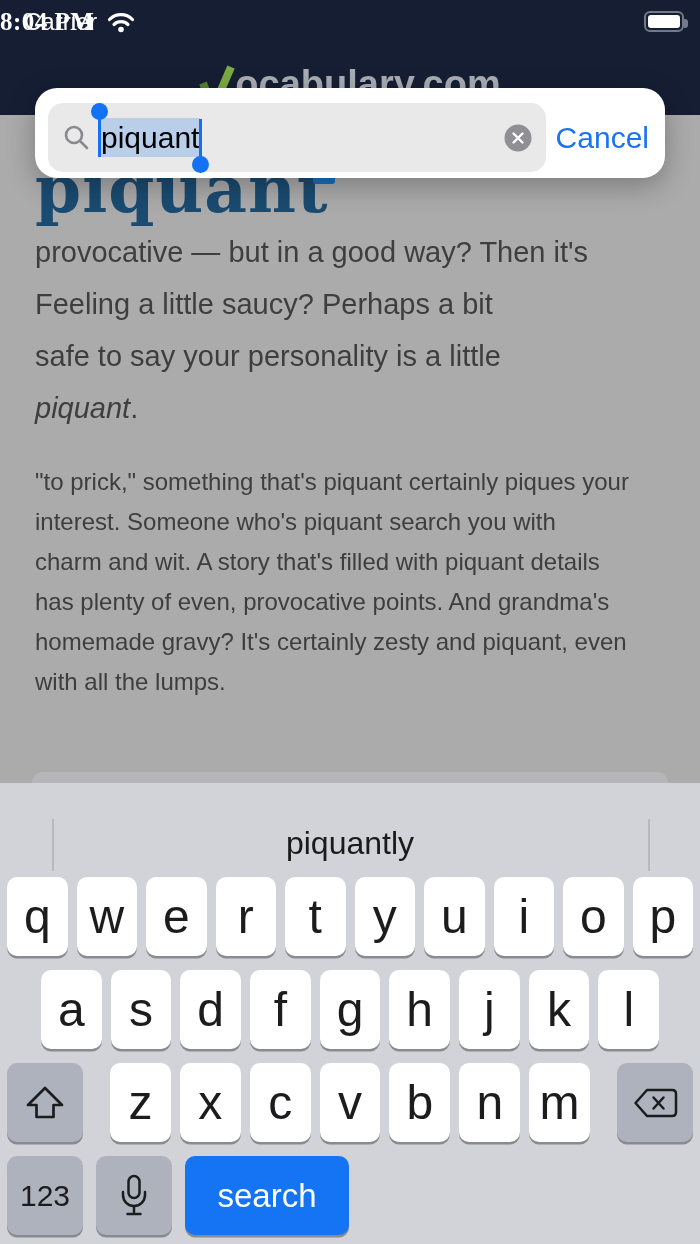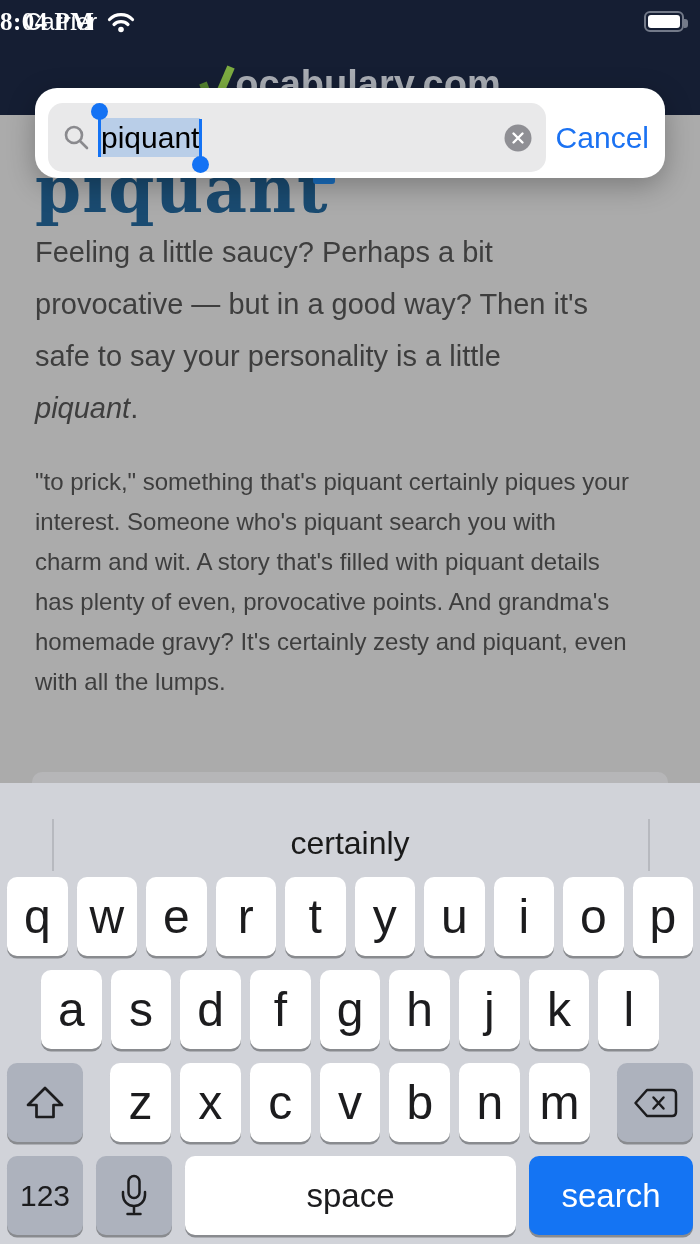--- a/index.html
+++ b/index.html
@@ -97,22 +97,22 @@
         <path d="M13.5 46 L32 3" stroke="#7cab41" stroke-width="8" fill="none"></path>
       </svg>
       <span class="logo-text">ocabulary.com</span>
     </div>
   </div>
 
   <div class="page">
     <h1 class="word-title">piquant</h1>
     <div class="audio-frag"></div>
     <div class="para para1">
+        <div class="ln"><span>provocative — but in a good way? Then it's</span></div>
         <div class="ln"><span>Feeling a little saucy? Perhaps a bit</span></div>
-        <div class="ln"><span>provocative — but in a good way? Then it's</span></div>
         <div class="ln"><span>safe to say your personality is a little</span></div>
         <div class="ln"><i>piquant</i><span>.</span></div>
       </div>
     <div class="para para2">
         <div class="ln"><span>"to prick," something that's piquant certainly piques your</span></div>
         <div class="ln"><span>interest. Someone who's piquant search you with</span></div>
         <div class="ln"><span>charm and wit. A story that's filled with piquant details</span></div>
         <div class="ln"><span>has plenty of even, provocative points. And grandma's</span></div>
         <div class="ln"><span>homemade gravy? It's certainly zesty and piquant, even</span></div>
         <div class="ln"><span>with all the lumps.</span></div>
@@ -141,21 +141,21 @@
           <path d="M9.5 9.5 L18.5 18.5 M18.5 9.5 L9.5 18.5" stroke="#fff" stroke-width="2.4" stroke-linecap="round"></path>
         </svg>
       </div>
     </div>
     <div class="cancel">Cancel</div>
   </div>
 
   <div class="keyboard">
     <div class="sugg-bar">
       <div class="sugg-div l"></div>
-      <div class="sugg">certainly</div>
+      <div class="sugg">piquantly</div>
       <div class="sugg-div r"></div>
     </div>
 
     <div class="kb-row r1">
         <div class="key">q</div>
         <div class="key">w</div>
         <div class="key">e</div>
         <div class="key">r</div>
         <div class="key">t</div>
         <div class="key">y</div>
@@ -201,18 +201,17 @@
 
     <div class="kb-row r4">
       <div class="key special k123">123</div>
       <div class="key special mic">
         <svg width="30" height="44" viewBox="0 0 30 44">
           <rect x="9.5" y="2" width="11" height="22" rx="5.5" fill="none" stroke="#1c1c1e" stroke-width="2.5"></rect>
           <path d="M4 18 v3 a11 11 0 0 0 22 0 v-3" fill="none" stroke="#1c1c1e" stroke-width="2.5" stroke-linecap="round"></path>
           <path d="M15 32.5 V38 M8.5 40 H21.5" fill="none" stroke="#1c1c1e" stroke-width="2.5" stroke-linecap="round"></path>
         </svg>
       </div>
-      <div class="key space">space</div>
       <div class="key search">search</div>
     </div>
   </div>
 
 </div>
 
 </body></html>

